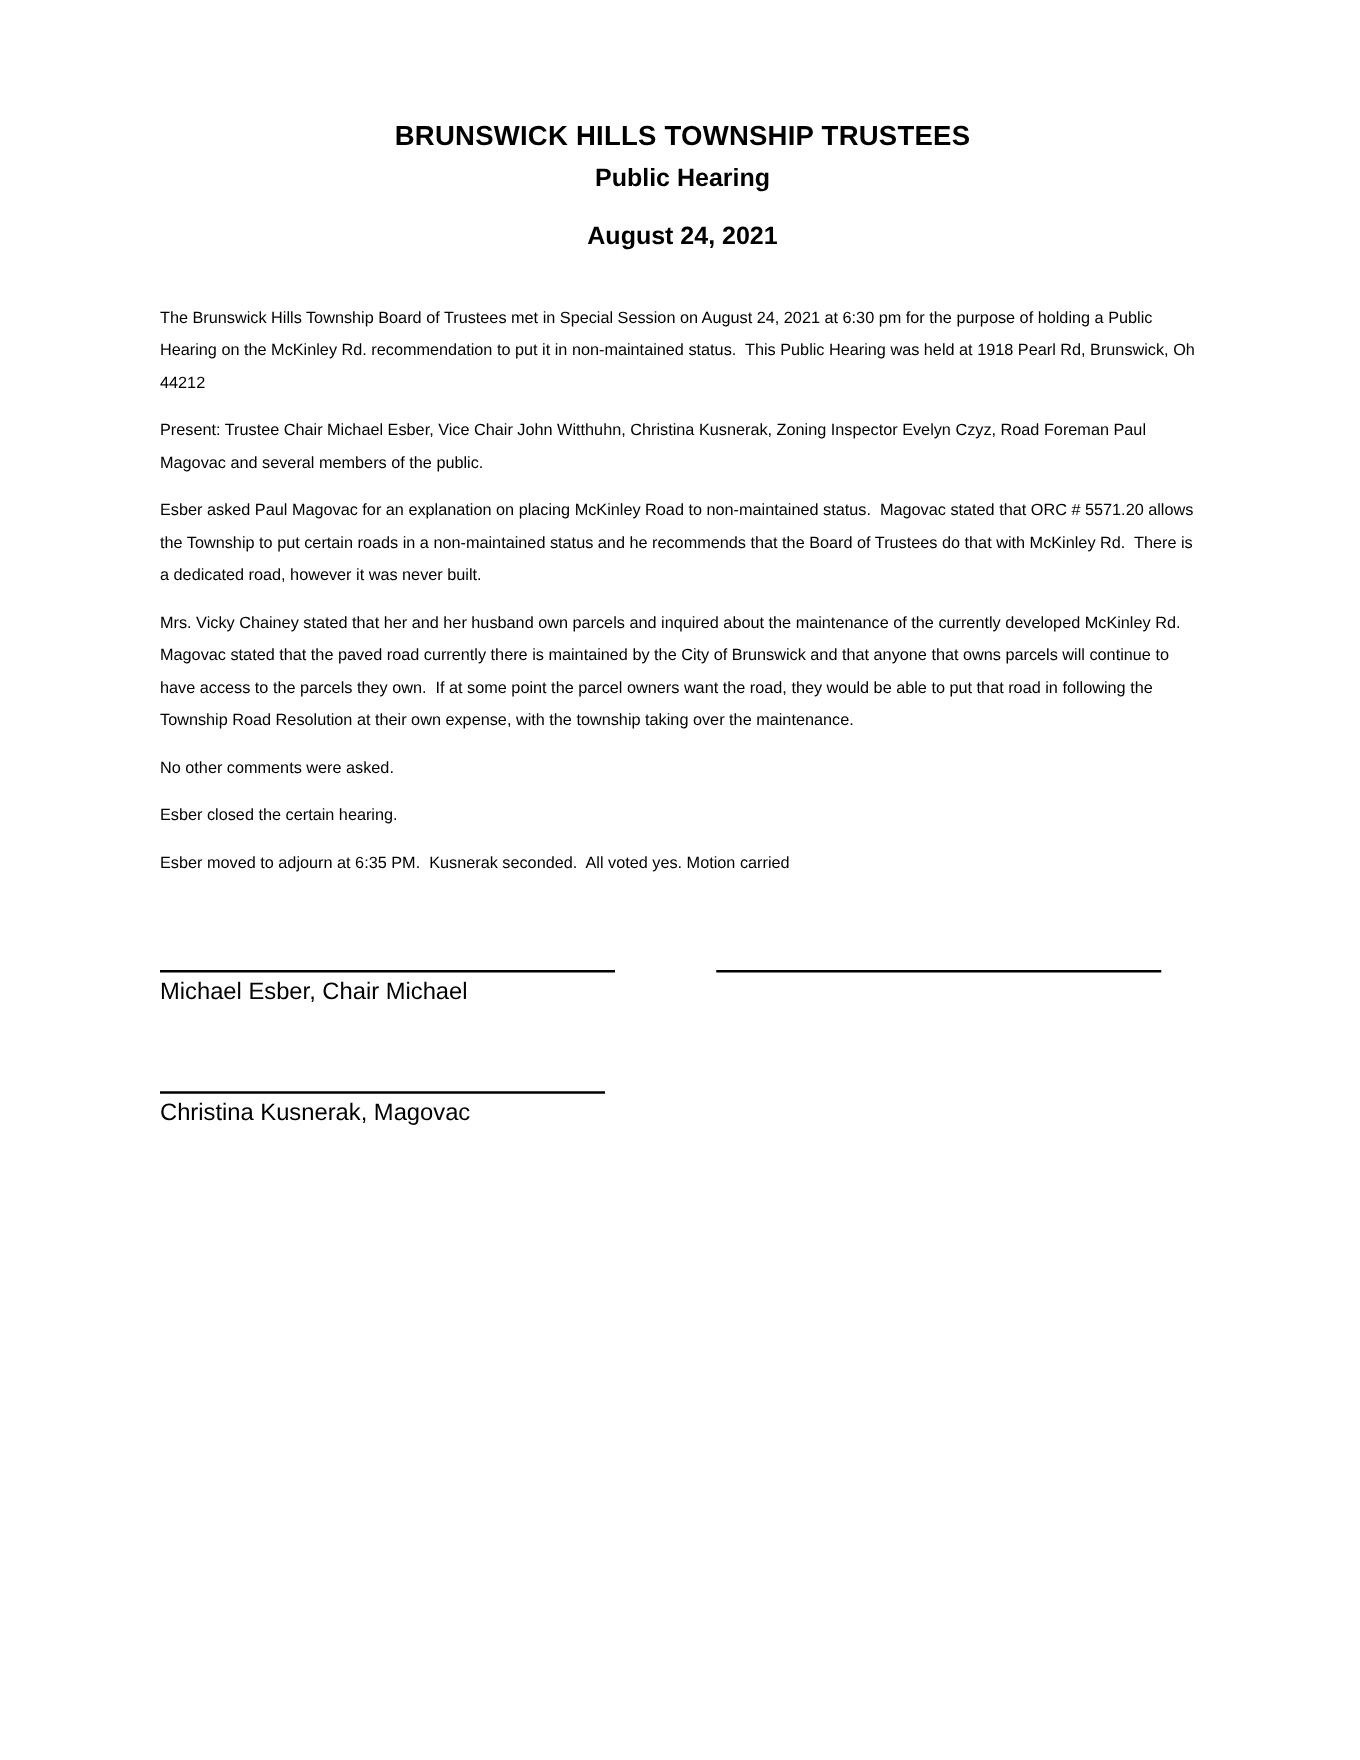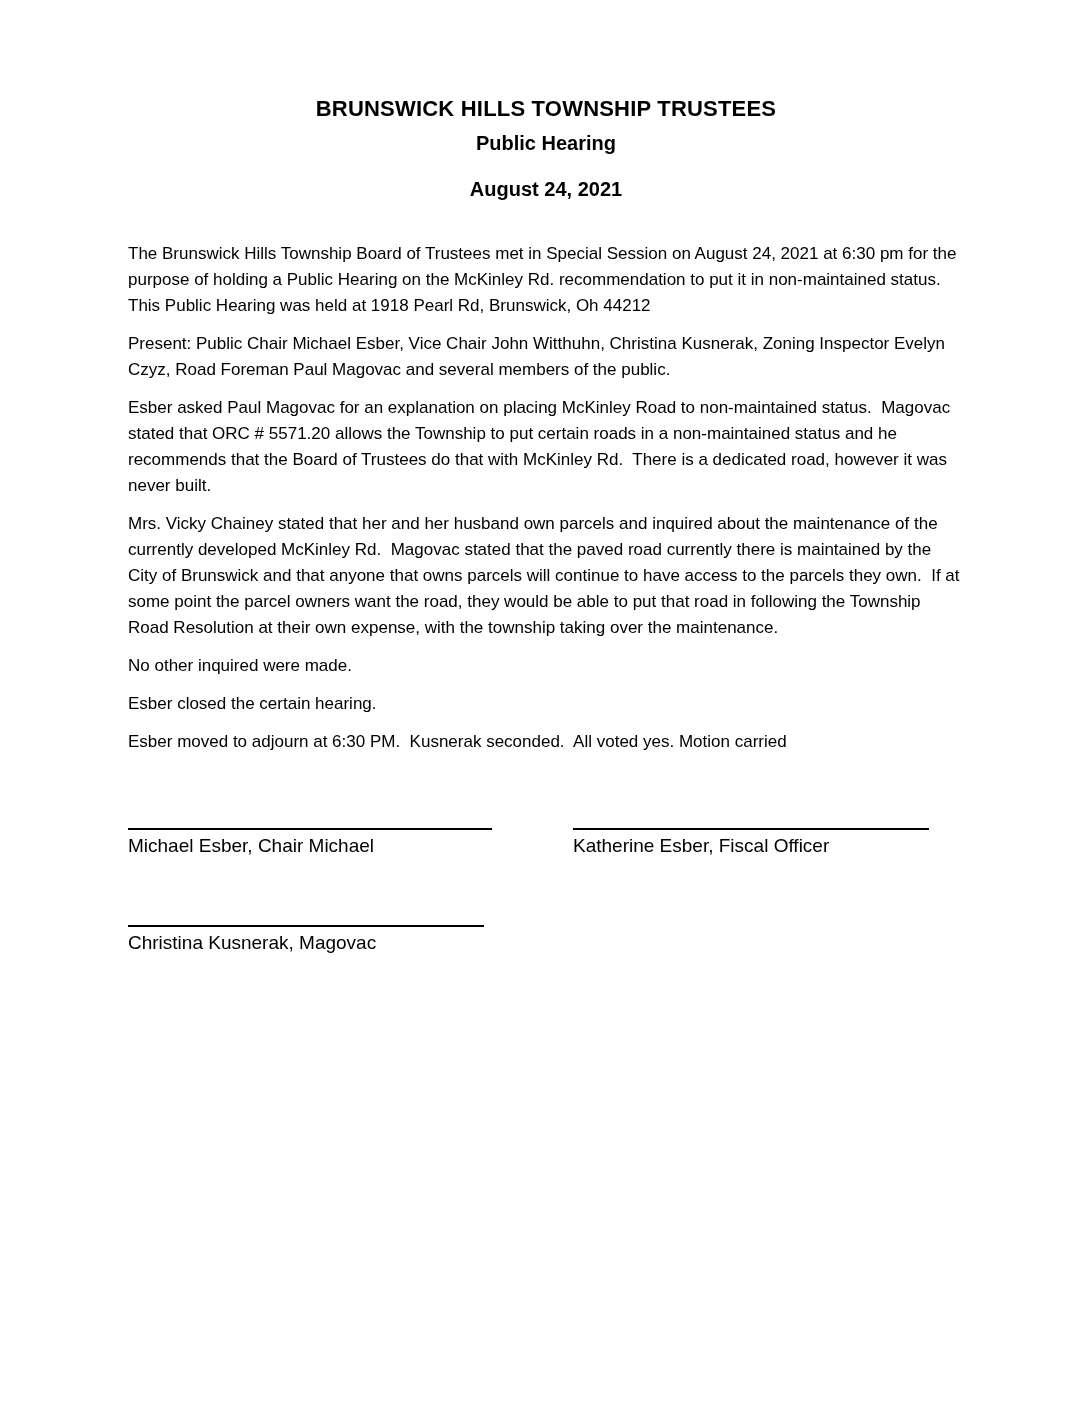--- a/index.html
+++ b/index.html
@@ -16,21 +16,21 @@
     position: absolute;
     left: 128px;
     top: 96px;
     width: 836px;
   }
   .heading { text-align: center; font-weight: bold; }
   h1.heading { font-size: 22px; line-height: 25px; margin: 0 0 10px 0; letter-spacing: 0.2px; }
   h2.heading { font-size: 20px; line-height: 25px; margin: 0 0 21px 0; }
   h3.heading { font-size: 20px; line-height: 25px; margin: 0 0 39px 0; }
   .body-text p {
-    font-size: 17px;
+    font-size: 13px;
     line-height: 26px;
     margin: 0 0 12px 0;
     white-space: pre-wrap;
   }
   .signatures { margin-top: 73px; }
   .sig-row { display: flex; }
   .sig-row.second { margin-top: 66px; }
   .sig-block.left  { width: 364px; margin-right: 81px; }
   .sig-block.right { width: 356px; }
   .sig-line { border-top: 2px solid #000000; height: 0; margin-bottom: 3px; }
@@ -62,37 +62,36 @@
   <div class="content">
 
     <header>
       <h1 class="heading">BRUNSWICK HILLS TOWNSHIP TRUSTEES</h1>
       <h2 class="heading">Public Hearing</h2>
       <h3 class="heading">August 24, 2021</h3>
     </header>
 
     <main class="body-text">
       <p>The Brunswick Hills Township Board of Trustees met in Special Session on August 24, 2021 at 6:30 pm for the purpose of holding a Public Hearing on the McKinley Rd. recommendation to put it in non-maintained status.  This Public Hearing was held at 1918 Pearl Rd, Brunswick, Oh 44212</p>
-      <p>Present: Public Chair Michael Esber, Vice Chair John Witthuhn, Christina Kusnerak, Zoning Inspector Evelyn Czyz, Road Foreman Paul Magovac and several members of the public.</p>
+      <p>Present: Trustee Chair Michael Esber, Vice Chair John Witthuhn, Christina Kusnerak, Zoning Inspector Evelyn Czyz, Road Foreman Paul Magovac and several members of the public.</p>
       <p>Esber asked Paul Magovac for an explanation on placing McKinley Road to non-maintained status.  Magovac stated that ORC # 5571.20 allows the Township to put certain roads in a non-maintained status and he recommends that the Board of Trustees do that with McKinley Rd.  There is a dedicated road, however it was never built.</p>
       <p>Mrs. Vicky Chainey stated that her and her husband own parcels and inquired about the maintenance of the currently developed McKinley Rd.  Magovac stated that the paved road currently there is maintained by the City of Brunswick and that anyone that owns parcels will continue to have access to the parcels they own.  If at some point the parcel owners want the road, they would be able to put that road in following the Township Road Resolution at their own expense, with the township taking over the maintenance.</p>
-      <p>No other inquired were made.</p>
+      <p>No other comments were asked.</p>
       <p>Esber closed the certain hearing.</p>
-      <p>Esber moved to adjourn at 6:30 PM.  Kusnerak seconded.  All voted yes. Motion carried</p>
+      <p>Esber moved to adjourn at 6:35 PM.  Kusnerak seconded.  All voted yes. Motion carried</p>
     </main>
 
     <section class="signatures">
       <div class="sig-row first">
         <div class="sig-block left">
           <div class="sig-line"></div>
           <div class="sig-label">Michael Esber, Chair Michael</div>
         </div>
         <div class="sig-block right">
           <div class="sig-line"></div>
-          <div class="sig-label">Katherine Esber, Fiscal Officer</div>
         </div>
       </div>
       <div class="sig-row second">
         <div class="sig-block right">
           <div class="sig-line"></div>
           <div class="sig-label">Christina Kusnerak, Magovac</div>
         </div>
       </div>
     </section>
 

